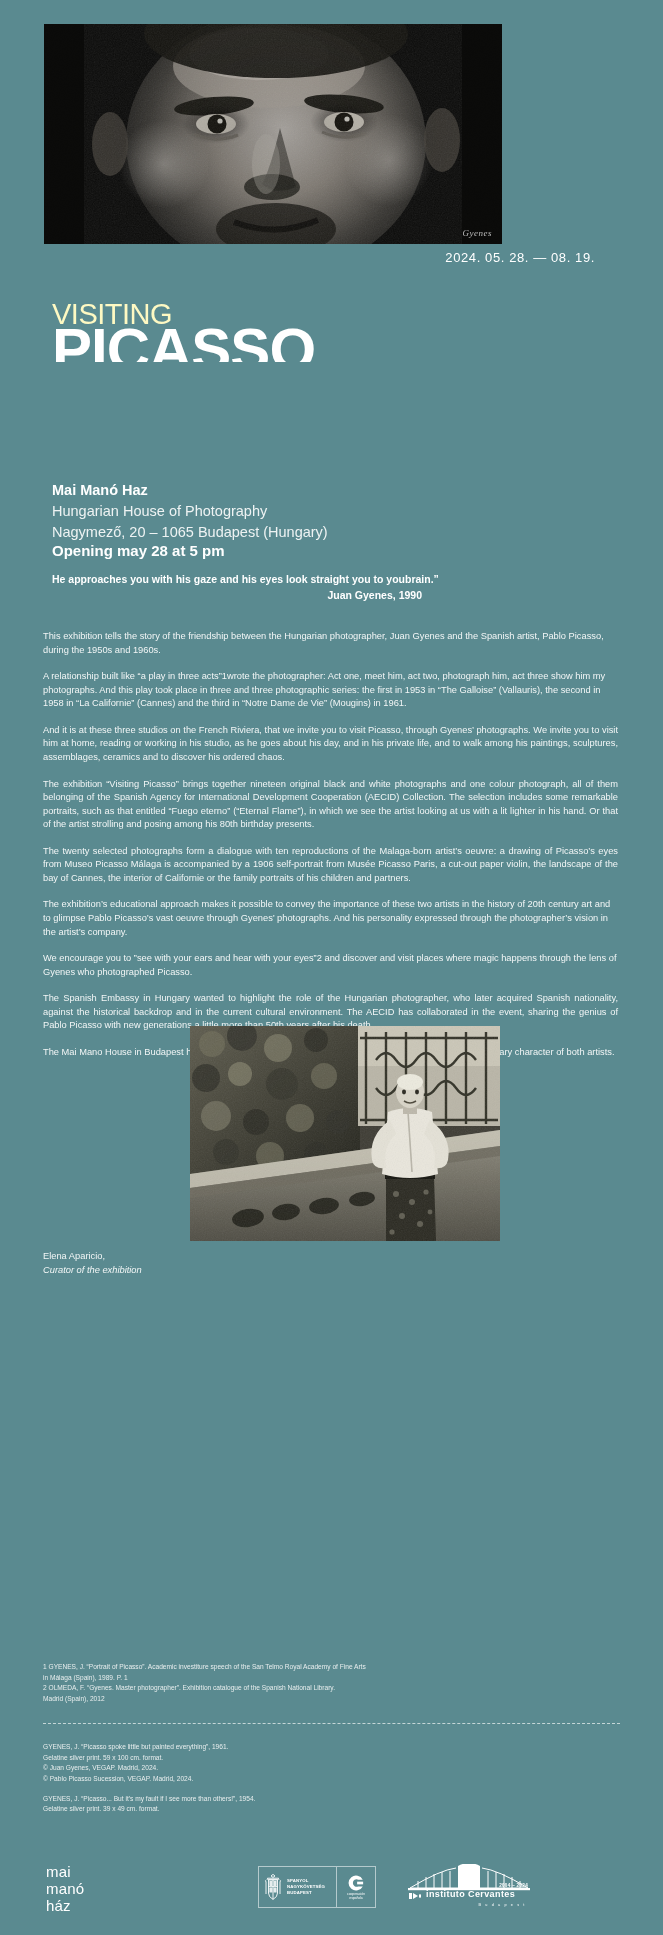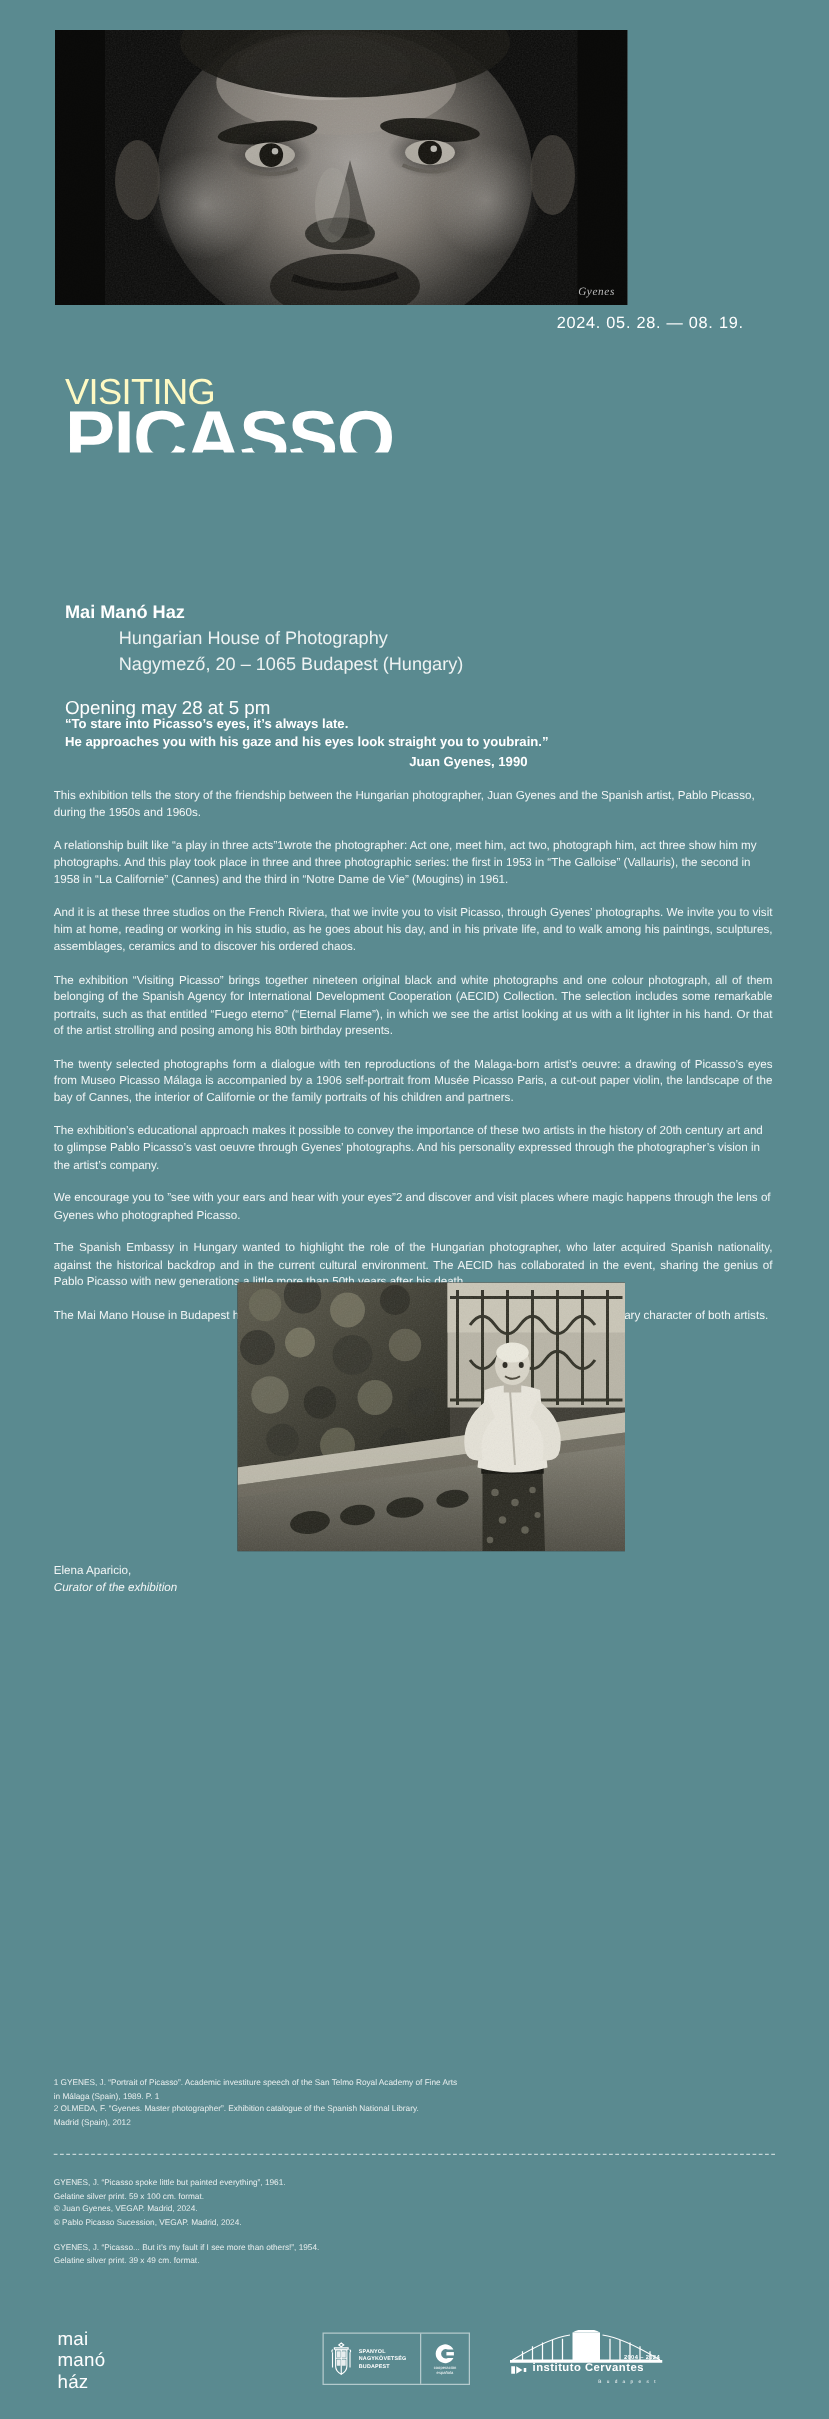--- a/index.html
+++ b/index.html
@@ -113,31 +113,29 @@
   }
   .venue-name {
     font-size: 14.5px;
     font-weight: 700;
     color: #fff;
   }
   .venue-sub {
     font-size: 14.5px;
     font-weight: 400;
     color: #eef3f3;
-    margin-left: 43px;
   }
 
   .opening {
     position: absolute;
     left: 52px;
     top: 542px;
     font-size: 15px;
-    font-weight: 400;
-    color: #fff;
-    margin-top: 16px;
+    font-weight: 700;
+    color: #fff;
   }
 
   
   .quote {
     position: absolute;
     left: 52px;
     top: 572px;
     width: 520px;
     font-size: 10.5px;
     font-weight: 700;
@@ -404,21 +402,20 @@
 
   <div class="venue">
     <div class="venue-name">Mai Manó Haz</div>
     <div class="venue-sub">Hungarian House of Photography</div>
     <div class="venue-sub">Nagymező, 20 – 1065 Budapest (Hungary)</div>
   </div>
 
   <div class="opening">Opening may 28 at 5 pm</div>
 
   <div class="quote">
-    <div>“To stare into Picasso’s eyes, it’s always late.</div>
     <div>He approaches you with his gaze and his eyes look straight you to youbrain.”</div>
     <span class="quote-attrib">Juan Gyenes, 1990</span>
   </div>
 
   <div class="body-text">
     <p>This exhibition tells the story of the friendship between the Hungarian photographer, Juan Gyenes and the Spanish artist, Pablo Picasso, during the 1950s and 1960s.</p>
     <p>A relationship built like “a play in three acts”1wrote the photographer: Act one, meet him, act two, photograph him, act three show him my photographs. And this play took place in three and three photographic series: the first in 1953 in “The Galloise” (Vallauris), the second in 1958 in “La Californie” (Cannes) and the third in “Notre Dame de Vie” (Mougins) in 1961.</p>
     <p class="just">And it is at these three studios on the French Riviera, that we invite you to visit Picasso, through Gyenes’ photographs. We invite you to visit him at home, reading or working in his studio, as he goes about his day, and in his private life, and to walk among his paintings, sculptures, assemblages, ceramics and to discover his ordered chaos.</p>
     <p class="just">The exhibition “Visiting Picasso” brings together nineteen original black and white photographs and one colour photograph, all of them belonging of the Spanish Agency for International Development Cooperation (AECID) Collection. The selection includes some remarkable portraits, such as that entitled “Fuego eterno” (“Eternal Flame”), in which we see the artist looking at us with a lit lighter in his hand. Or that of the artist strolling and posing among his 80th birthday presents.</p>
     <p class="just">The twenty selected photographs form a dialogue with ten reproductions of the Malaga-born artist’s oeuvre: a drawing of Picasso’s eyes from Museo Picasso Málaga is accompanied by a 1906 self-portrait from Musée Picasso Paris, a cut-out  paper violin, the landscape of the bay of Cannes, the interior of Californie or the family portraits of his children and partners.</p>

